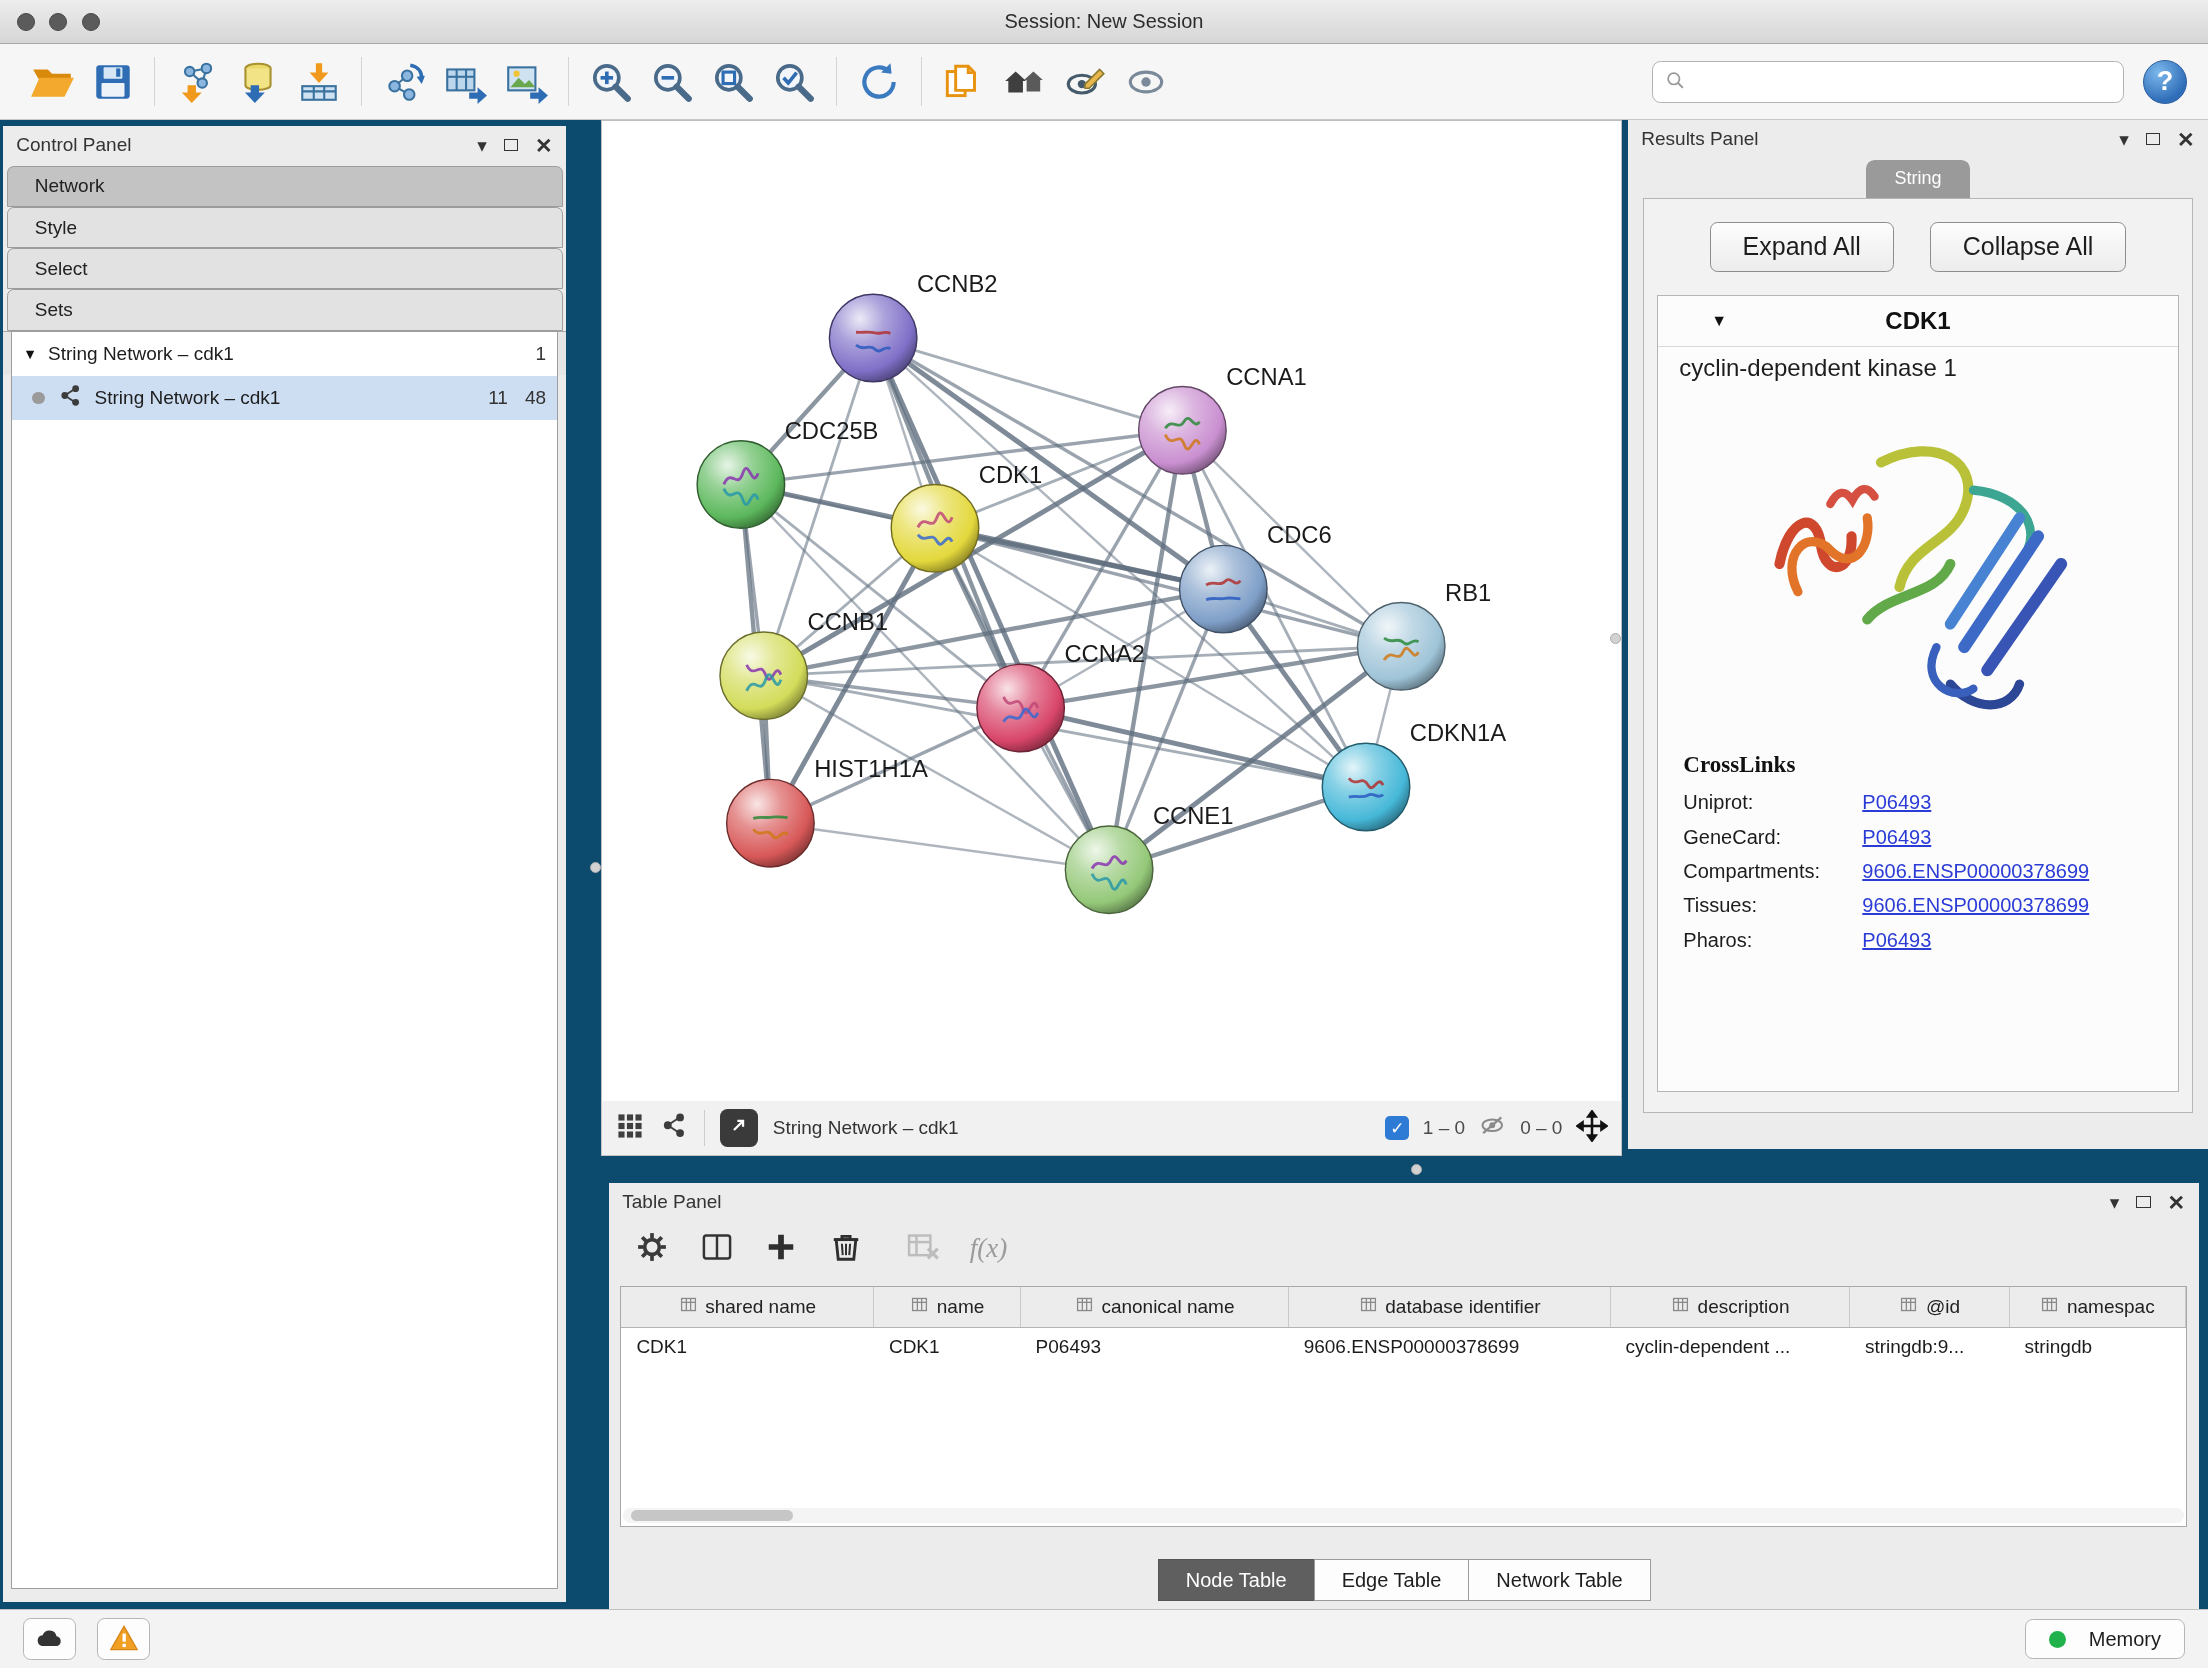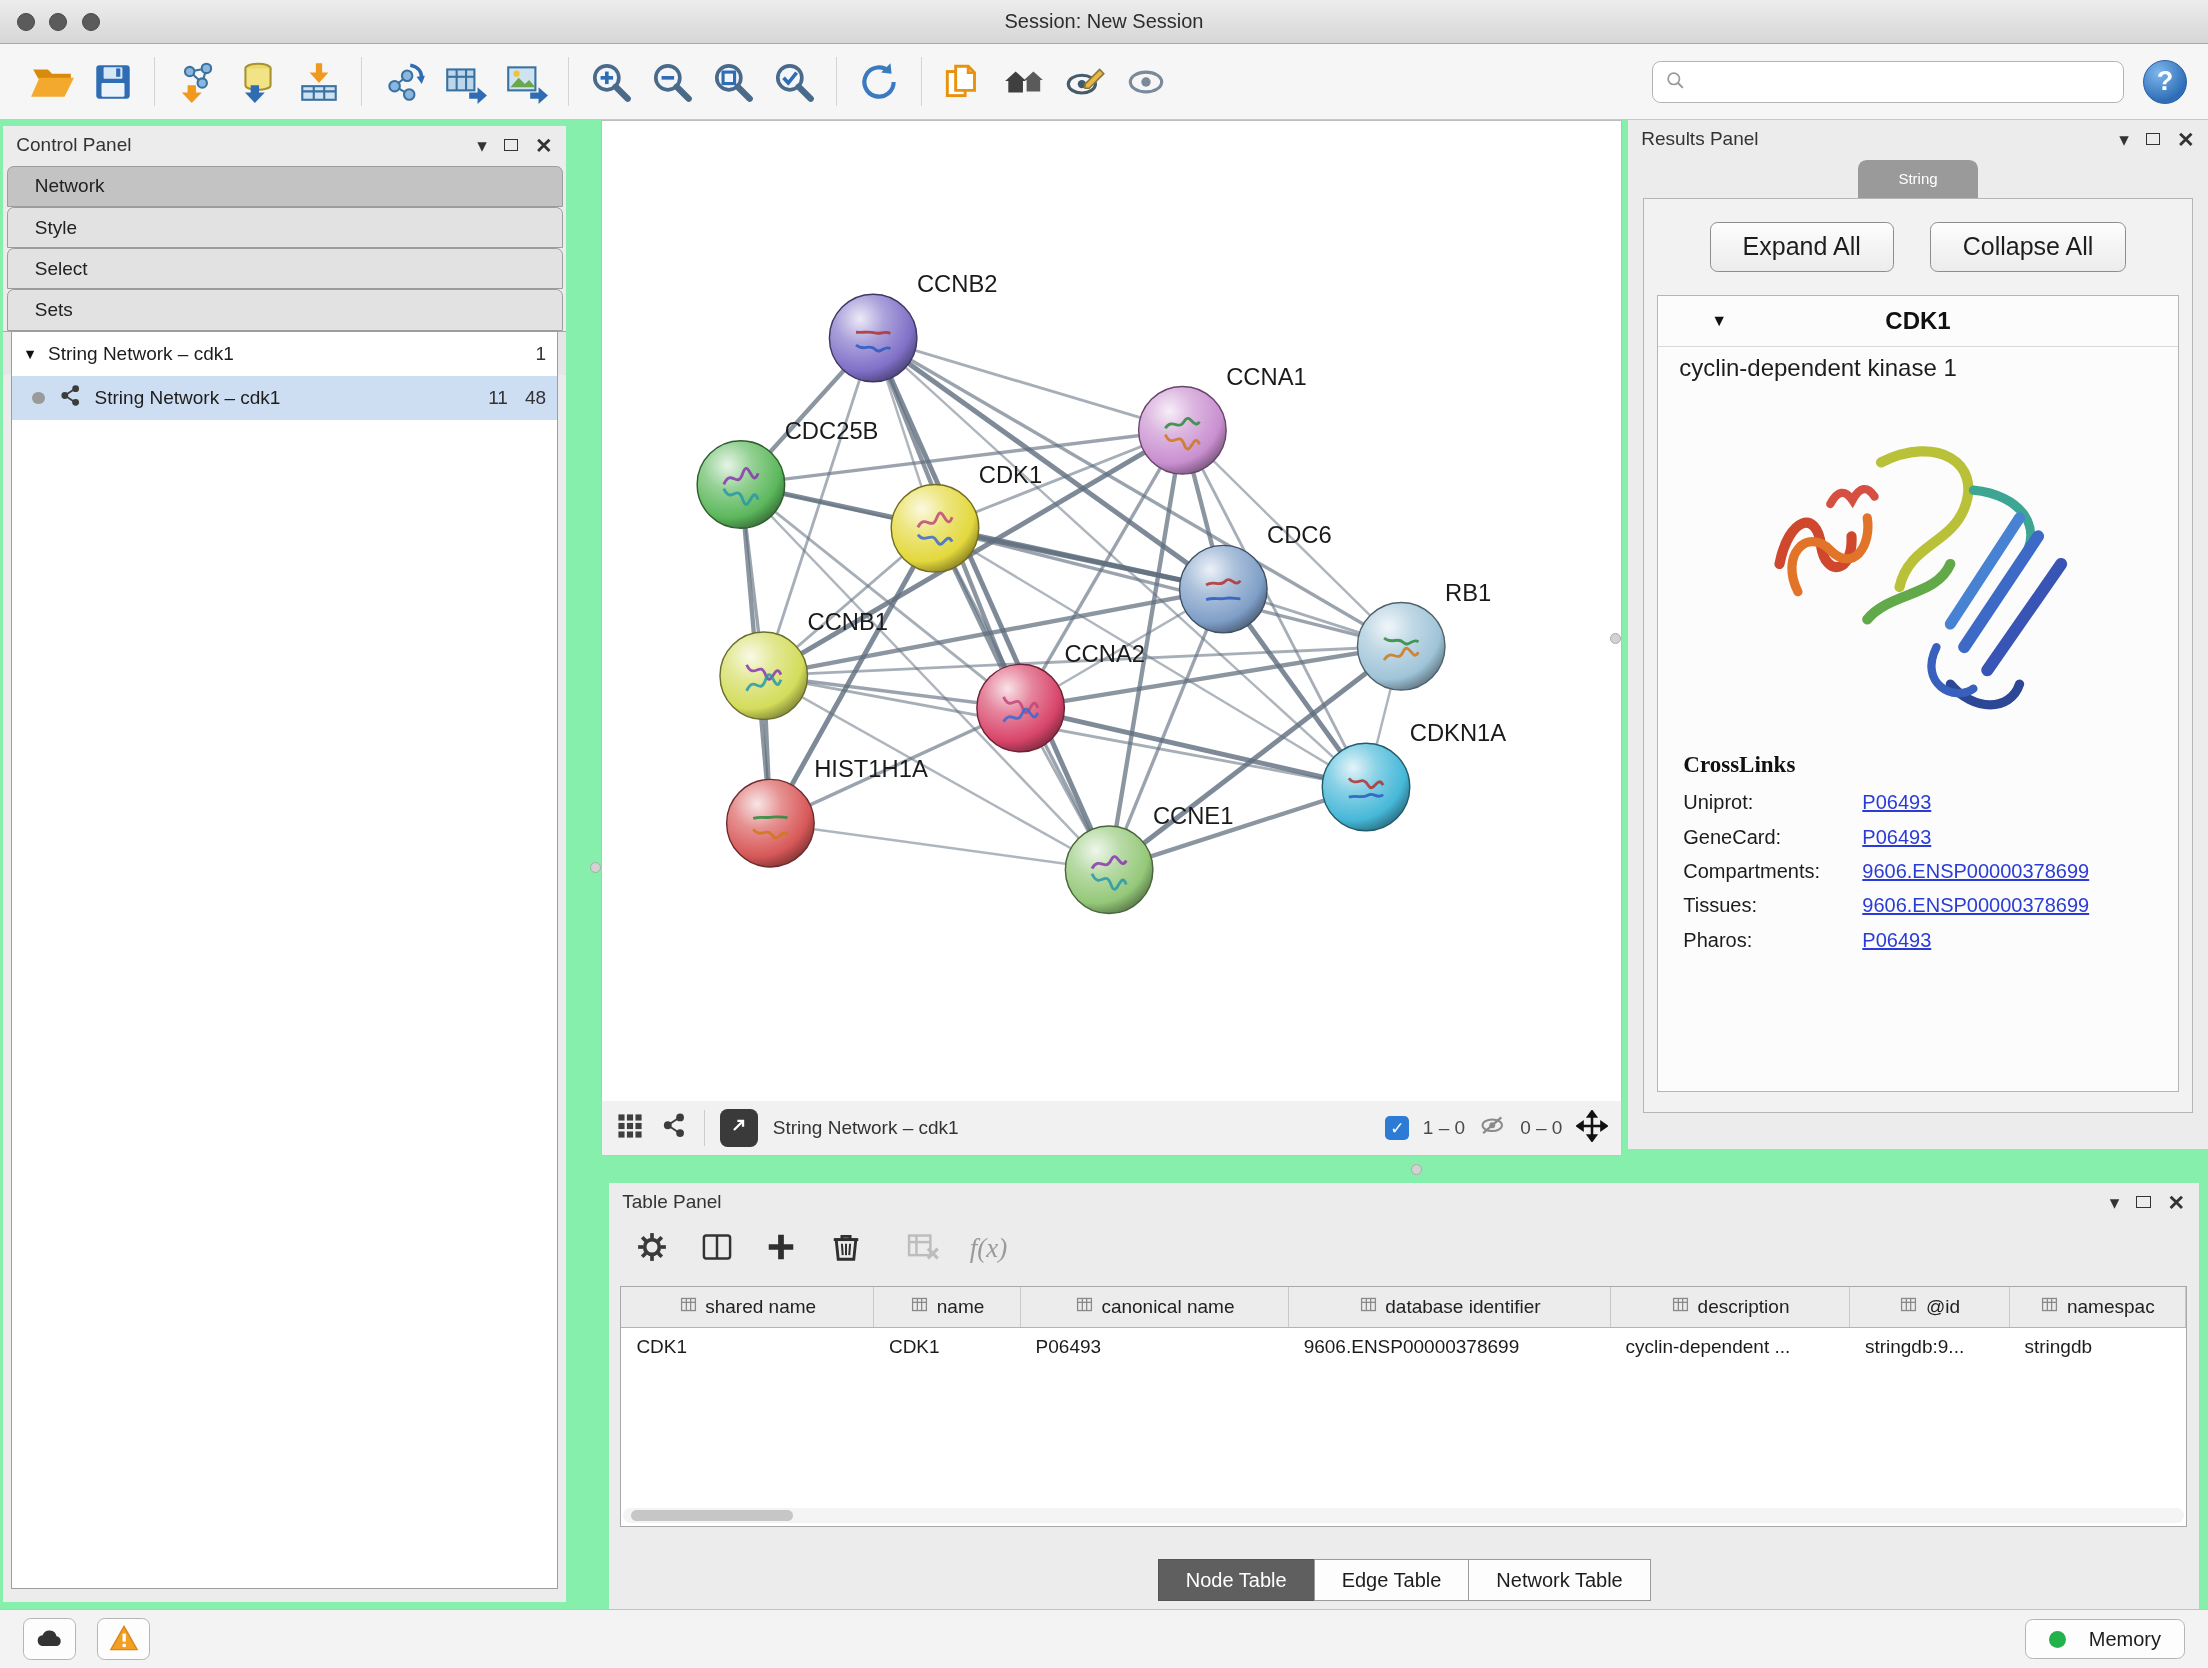--- a/index.html
+++ b/index.html
@@ -1,18 +1,18 @@
 <!DOCTYPE html>
 <html style="font-size:15px"><head>
 <meta charset="utf-8">
 <style>
   * { box-sizing: border-box; margin: 0; padding: 0; }
   html,body { width:2208px; height:1668px; overflow:hidden; }
   body { font-family:"Liberation Sans", sans-serif; background:#e9e9e9; color:#222; }
-  .app { position:relative; width:2208px; height:1668px; background:#86efac; }
+  .app { position:relative; width:2208px; height:1668px; background:#0c4a6e; }
 
   
   .titlebar { position:absolute; top:0; left:0; right:0; height:44px;
     background:linear-gradient(#ededed,#d6d6d6); border-bottom:1px solid #a8a8a8;
     display:flex; align-items:center; }
   .traffic { display:flex; gap:14.3px; margin-left:17px; z-index:2; }
   .light { width:18px; height:18px; border-radius:50%; background:#5b5b5b; border:1px solid #484848; }
   .win-title { position:absolute; left:0; right:0; text-align:center; font-size:20px; color:#2d2d2d; }
 
   
@@ -59,22 +59,22 @@
     font-size:19px; color:#333; }
   .nt-sep { width:1px; height:36px; background:#cdcdcd; }
   .nt-ext { width:38px; height:38px; background:#3a3a3a; border-radius:7.6px; display:flex; align-items:center; justify-content:center; }
   .nt-right { margin-left:auto; display:flex; align-items:center; gap:13.3px; }
   .nt-check { width:24px; height:24px; background:#2e7bd6; border-radius:4.8px; color:#fff; font-size:17px;
     display:flex; align-items:center; justify-content:center; }
   .nt-count { color:#4a4a4a; }
 
   
   .results-panel { position:absolute; left:1628px; top:120px; right:0; height:1029px; background:#ececec; }
-  .string-tab { margin:1.9px auto 0; width:120px; height:38px; background:#9a9a9a; color:#fff;
-    border-radius:8.6px 8.6px 0 0; display:flex; align-items:center; justify-content:center; font-size:15px; }
+  .string-tab { margin:1.9px auto 0; width:104px; height:38px; background:#9a9a9a; color:#fff;
+    border-radius:8.6px 8.6px 0 0; display:flex; align-items:center; justify-content:center; font-size:18px; }
   .results-box { margin:0 15px; background:#f2f2f2; border:1px solid #b5b5b5; height:915px; }
   .rp-btn-row { display:flex; justify-content:center; gap:36px; padding:23px 0; }
   .rp-btn { padding:9.5px 32px; font-size:25px; color:#1d1d1d; background:linear-gradient(#fdfdfd,#ececec);
     border:1px solid #8d8d8d; border-radius:7.6px; }
   .gene-box { margin:0 13.3px; background:#fcfcfc; border:1px solid #b5b5b5; height:797px; }
   .gene-head { height:51px; display:flex; align-items:center; position:relative; border-bottom:1px solid #d8d8d8; }
   .gene-caret { position:absolute; left:53px; font-size:16px; color:#111; }
   .gene-name { flex:1; text-align:center; font-size:24px; font-weight:bold; color:#111; }
   .gene-desc { padding:7.6px 21px 0; font-size:24px; color:#1d1d1d; }
   .protein-wrap { display:flex; justify-content:center; padding:25px 0 9.5px; }

